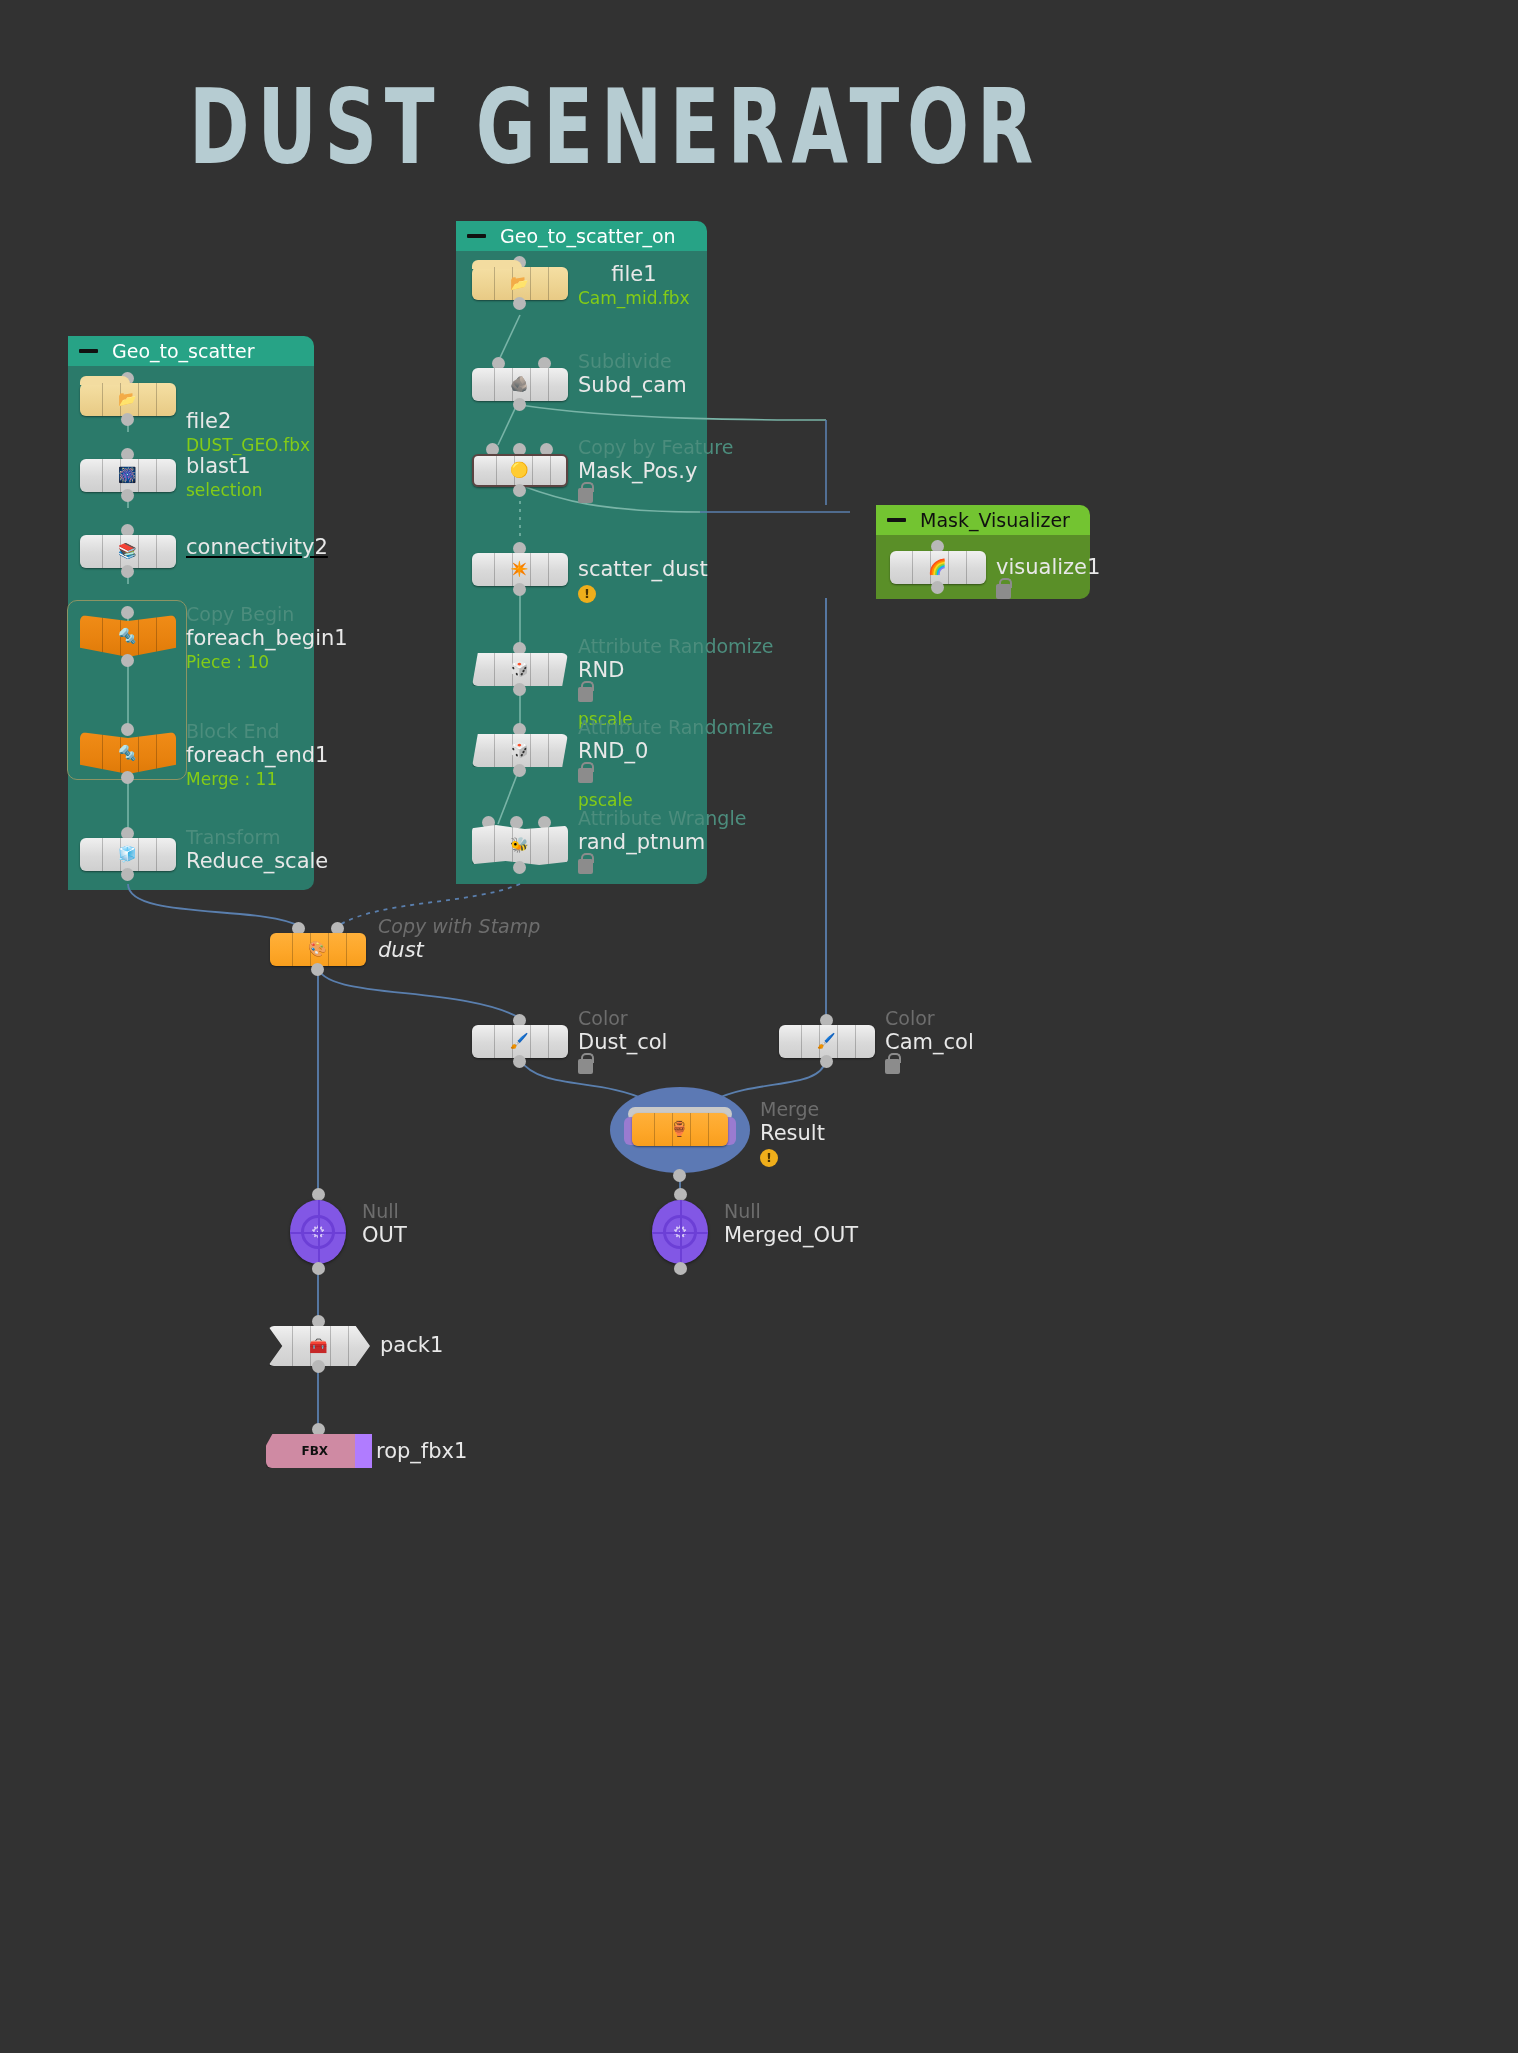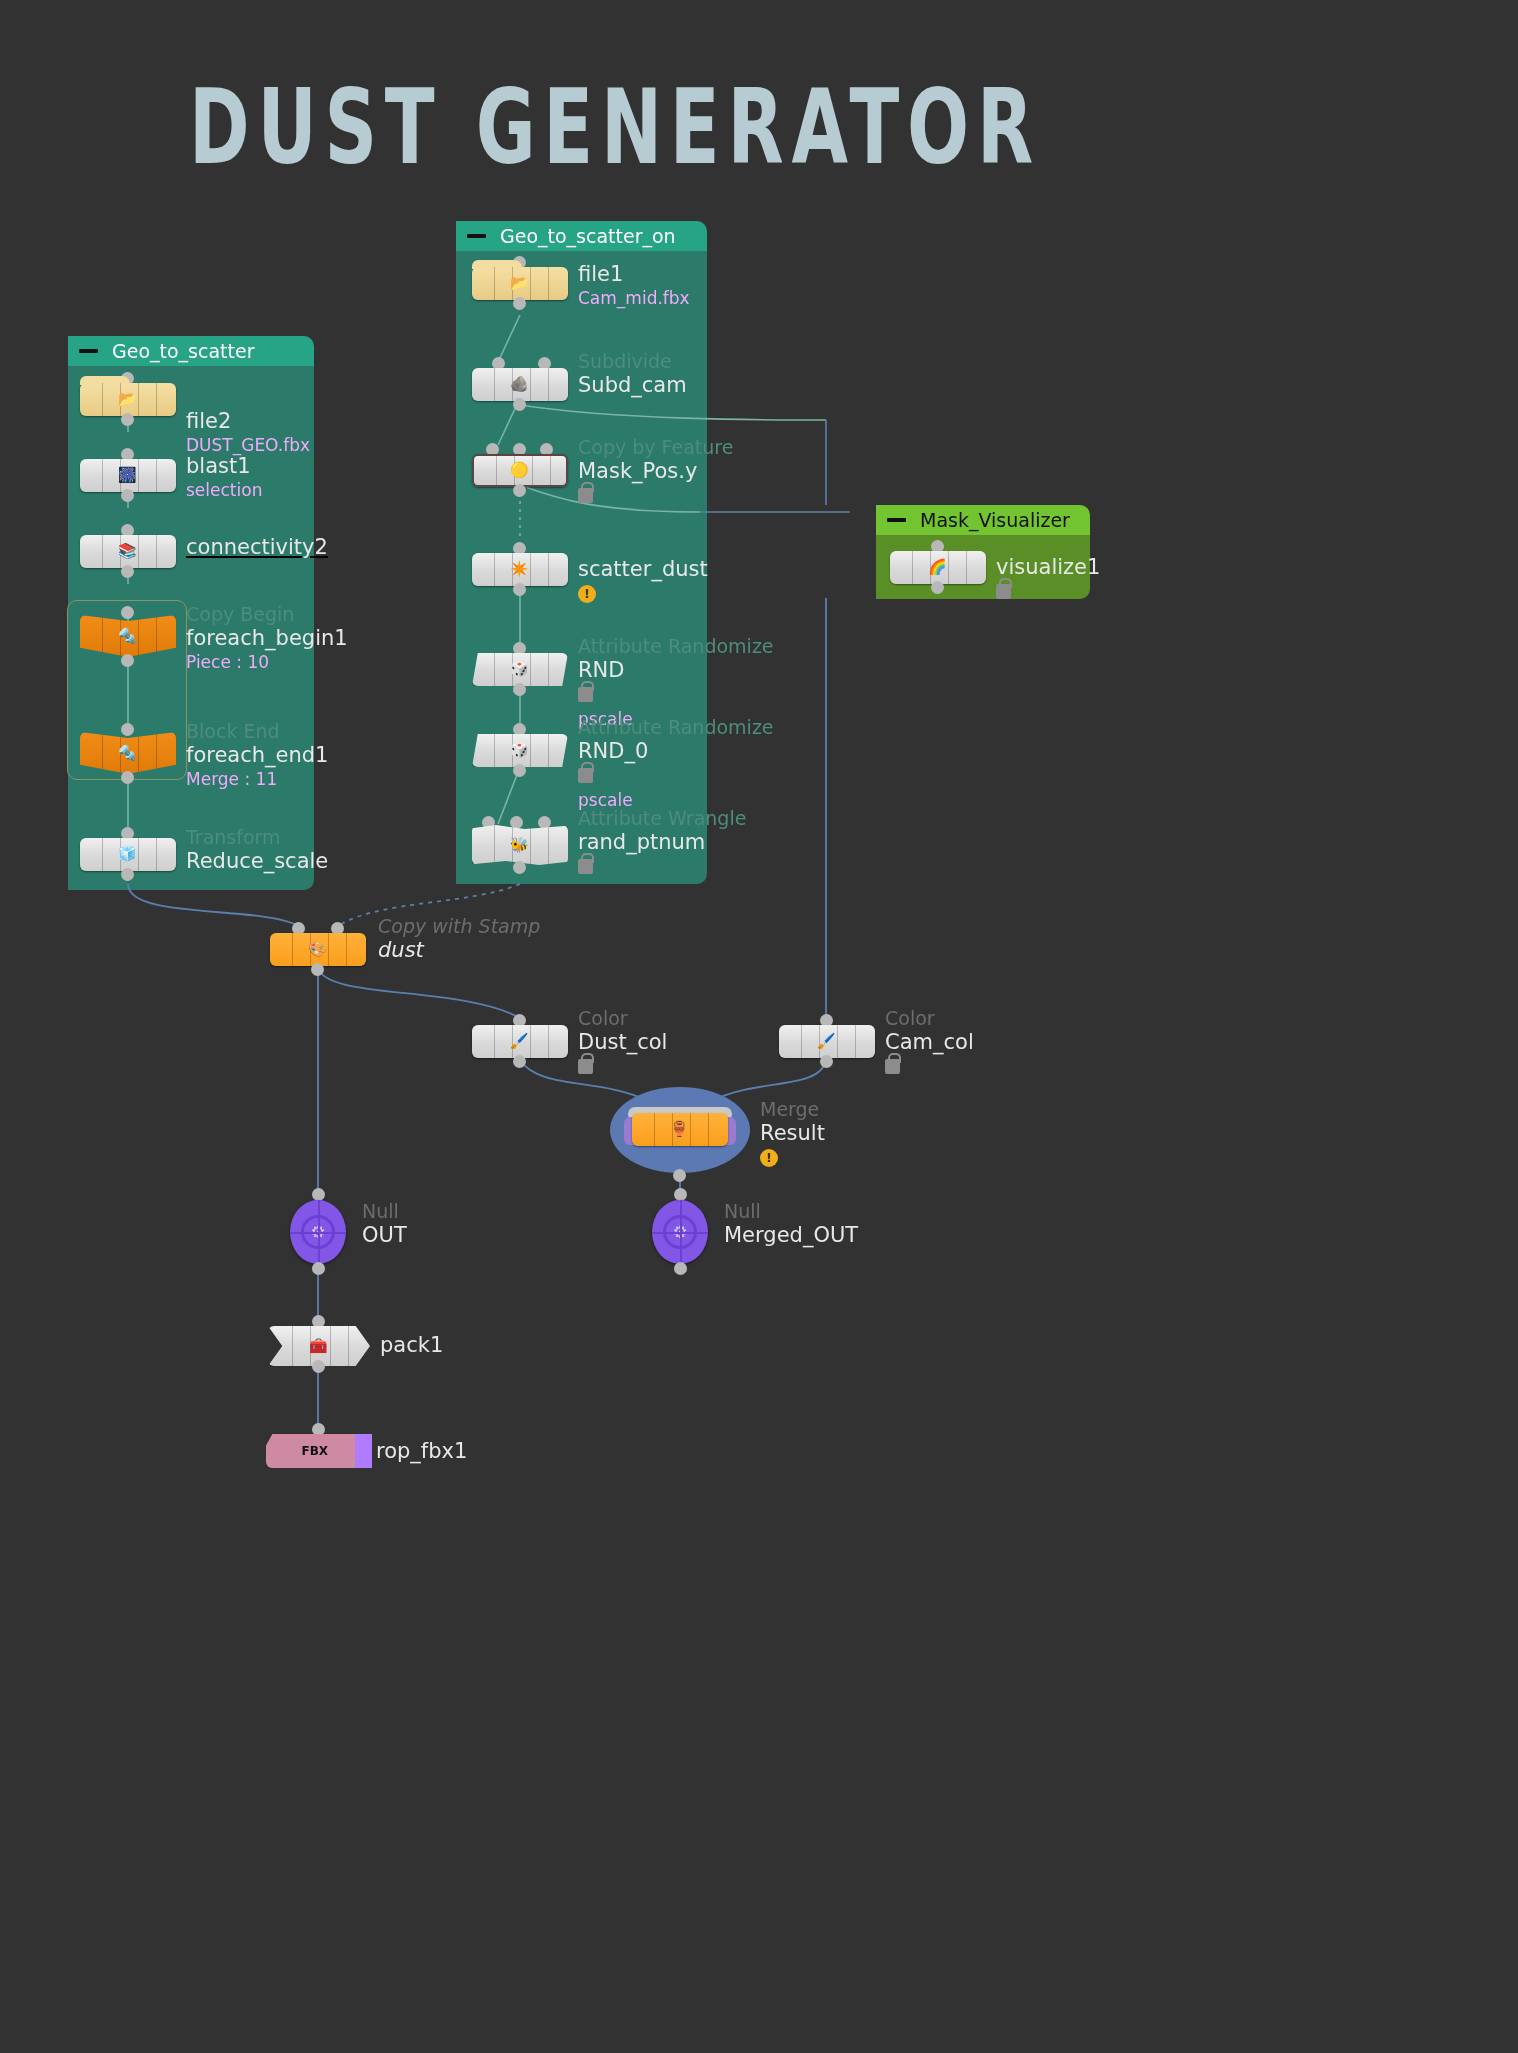--- a/index.html
+++ b/index.html
@@ -164,21 +164,21 @@
   
   .lbl { position:absolute; white-space:nowrap; }
   .lbl .type {
     display:block; font-size:19px; color:#6d6d6d; line-height:23px;
   }
   .lbl .type.onteal { color:#4c8d7d; }
   .lbl .name {
     display:block; font-size:21px; color:#e8e8e8; line-height:25px;
   }
   .lbl .sub {
-    display:block; font-size:17px; color:#f0abfc; line-height:22px;
+    display:block; font-size:17px; color:#84cc16; line-height:22px;
   }
 
   .badge-warn {
     display:inline-block; width:18px;height:18px;border-radius:50%;
     background:#efae1b; color:#4a3200; font-size:13px; font-weight:700;
     text-align:center; line-height:18px; margin-top:3px;
   }
   .badge-lock {
     display:block; width:15px;height:15px; margin-top:4px;
     background:#8c8c8c; border-radius:2px; position:relative;
@@ -387,21 +387,21 @@
   <div class="nbody file">
     <div class="stripes">
       <i style="left:22px"></i>
         <i style="left:40px"></i>
         <i style="left:58px"></i>
         <i style="left:76px"></i>
     </div>
     <div class="ico">📂</div>
   </div>
   <div class="dot" style="left:41px; top:30px;"></div>
-  <div class="lbl" style="left:106px; top:-5px;">
+  <div class="lbl" style="left:106px; top:-5px;text-align:center;">
     <span class="name">file1</span>
     <span class="sub">Cam_mid.fbx</span>
   </div>
 </div>
 
 <div class="node" style="left:472px; top:368px;">
   <div class="dot" style="left:20px; top:-11px;"></div>
   <div class="dot" style="left:66px; top:-11px;"></div>
   <div class="nbody">
     <div class="stripes">

